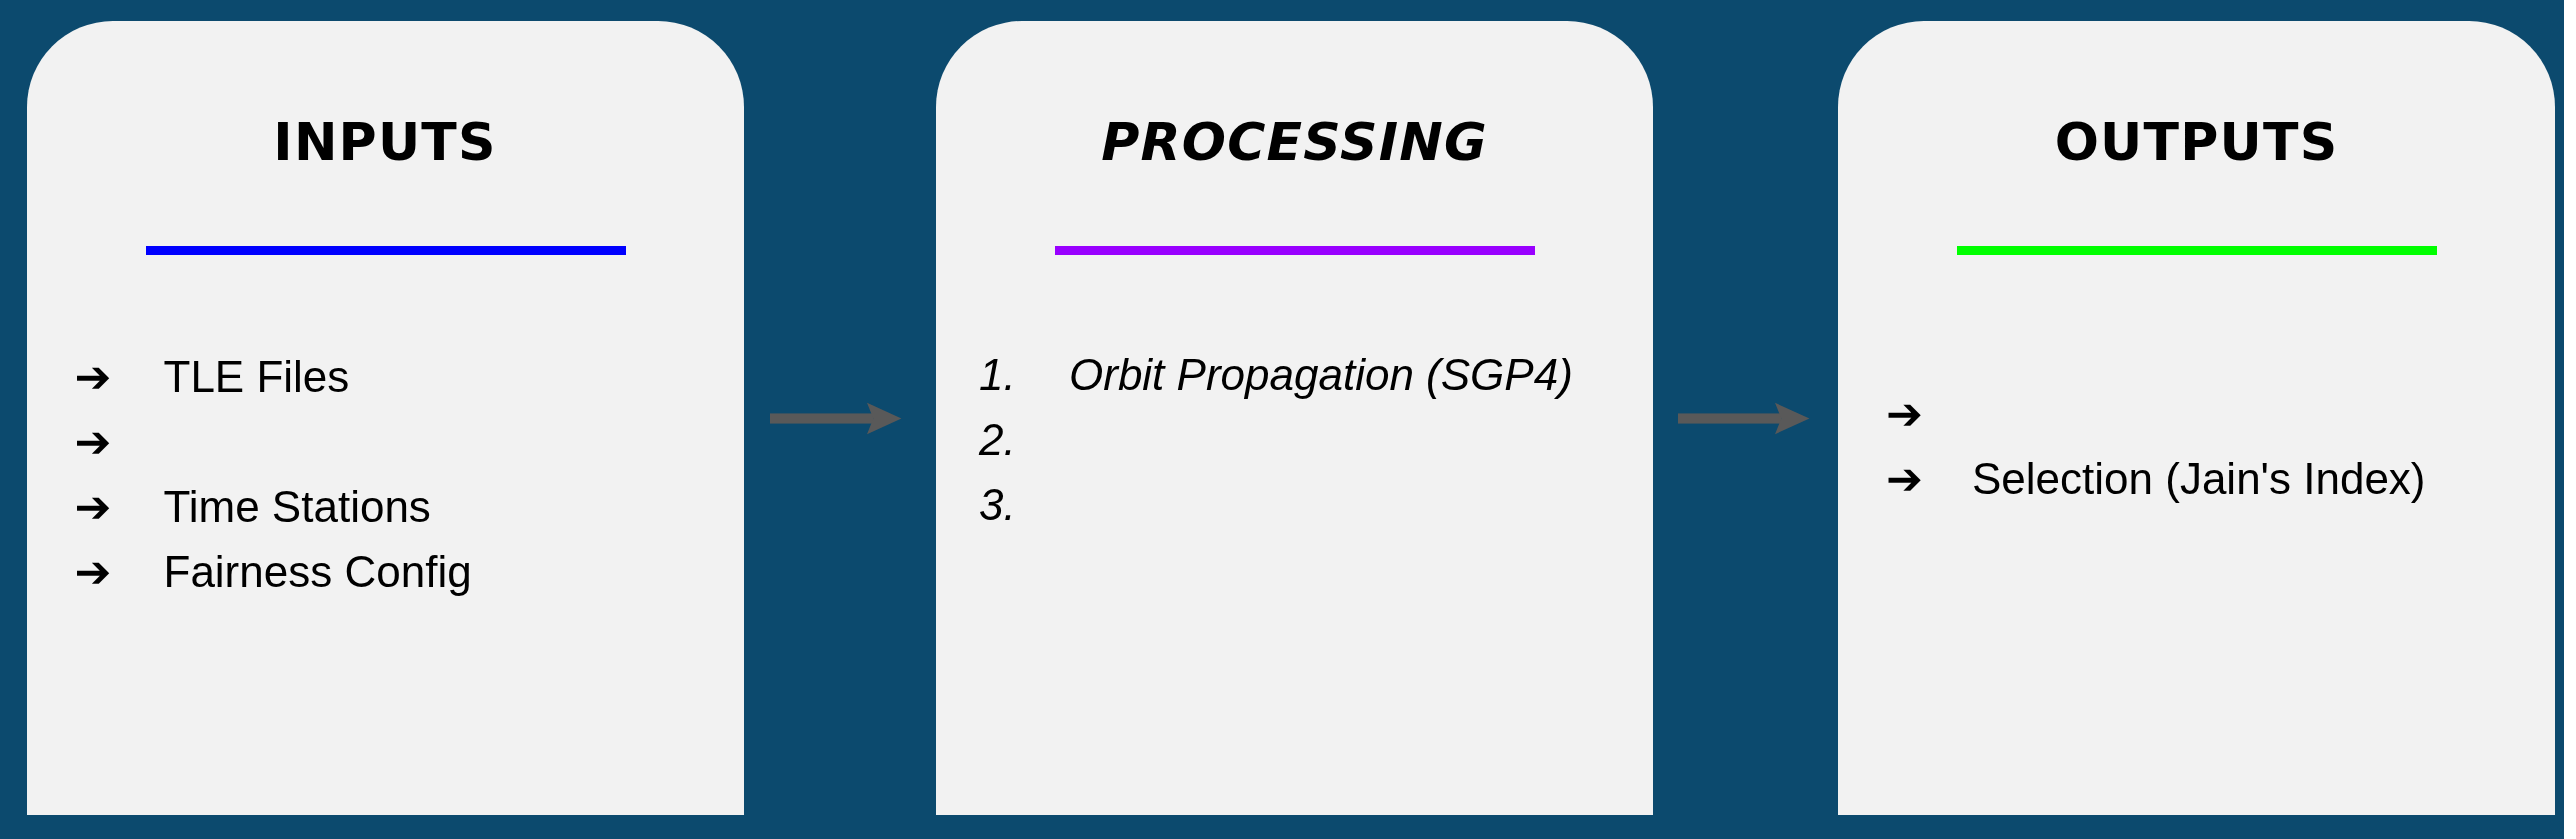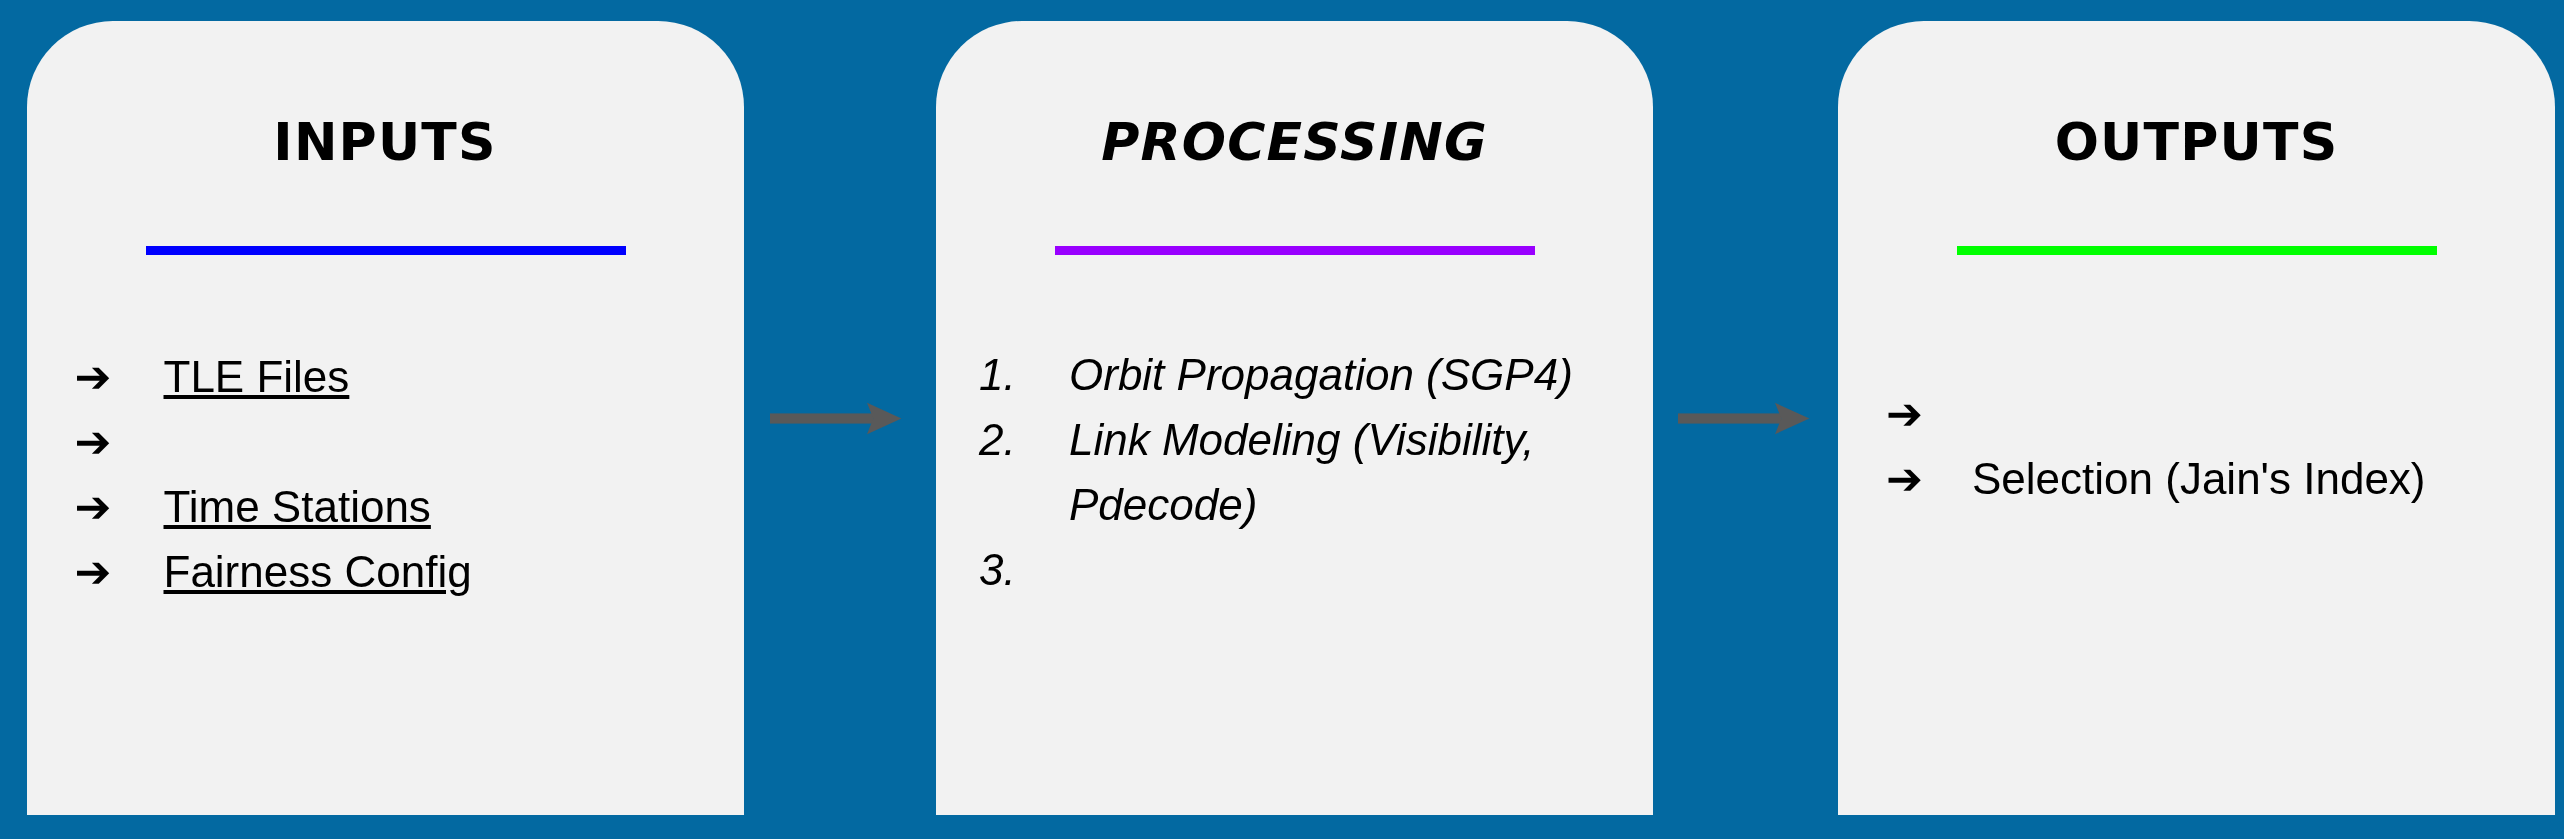--- a/index.html
+++ b/index.html
@@ -4,21 +4,21 @@
 <style>
   html, body {
     margin: 0;
     padding: 0;
     background: #ffffff;
   }
   .canvas {
     position: relative;
     width: 2564px;
     height: 840px;
-    background: #0369a1;
+    background: #0c4a6e;
     overflow: hidden;
     font-family: "Liberation Sans", sans-serif;
     color: #000000;
   }
   .panel {
     position: absolute;
     top: 21px;
     width: 717px;
     height: 794px;
     background: #f2f2f2;
@@ -64,21 +64,21 @@
   .marker {
     flex: 0 0 auto;
     box-sizing: content-box;
     white-space: nowrap;
   }
   #panel-inputs     .marker { padding-left: 48px; width: 89px; }
   #panel-processing .marker { padding-left: 43px; width: 90px; }
   #panel-outputs    .marker { padding-left: 48px; width: 86px; }
 
   .txt { flex: 0 1 auto; }
-  #panel-inputs     .txt { max-width: 546px; text-decoration: underline; }
+  #panel-inputs     .txt { max-width: 546px; }
   #panel-processing .txt { max-width: 554px; }
   #panel-outputs    .txt { max-width: 503px; }
 
   .connector {
     position: absolute;
     top: 395px;
     width: 133px;
     height: 47px;
   }
   #connector-1 { left: 770px; }
@@ -121,21 +121,20 @@
   <section class="panel" id="panel-processing">
     <h2 class="panel-title">PROCESSING</h2>
     <div class="accent-bar" style="background: rgb(153, 0, 255);"></div>
     <div class="list">
         <div class="row">
           <span class="marker">1.</span>
           <span class="txt">Orbit Propagation (SGP4)</span>
         </div>
         <div class="row">
           <span class="marker">2.</span>
-          <span class="txt">Link Modeling (Visibility, Pdecode)</span>
         </div>
         <div class="row">
           <span class="marker">3.</span>
         </div>
       </div>
   </section>
 
   <div class="connector" id="connector-2">
     <svg width="133" height="47" viewBox="0 0 170 60" aria-hidden="true">
       <rect x="0" y="23.5" width="132" height="13" fill="#595959"></rect>

